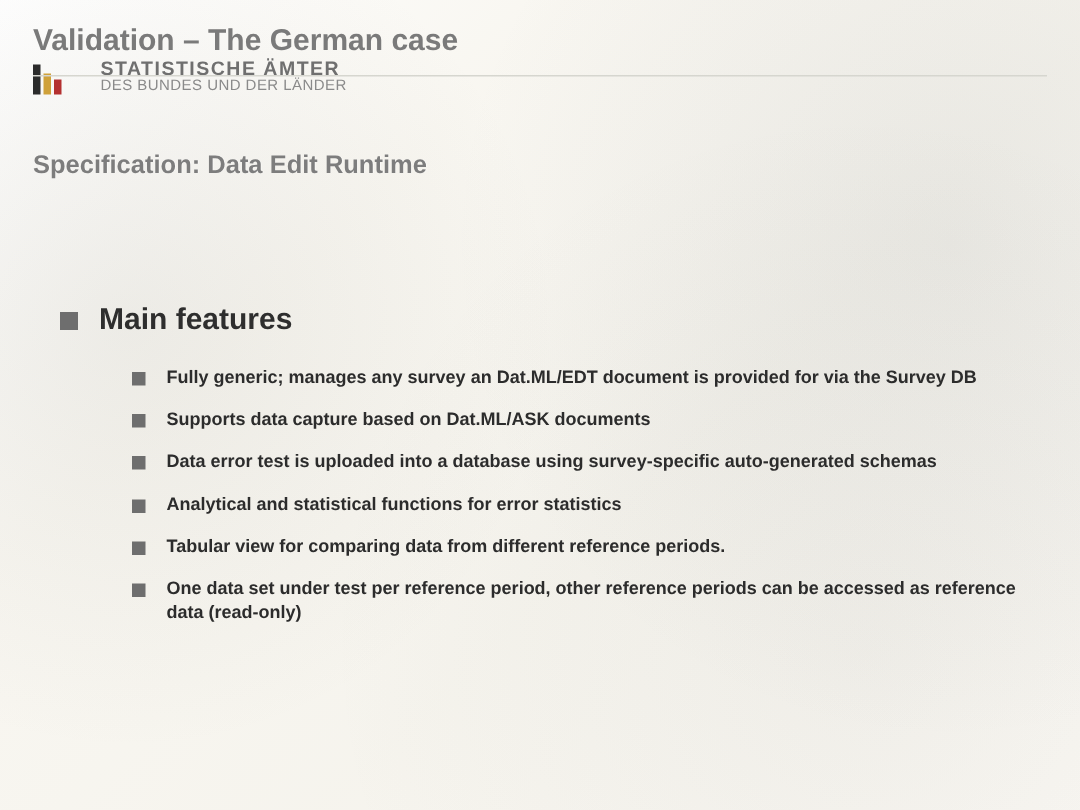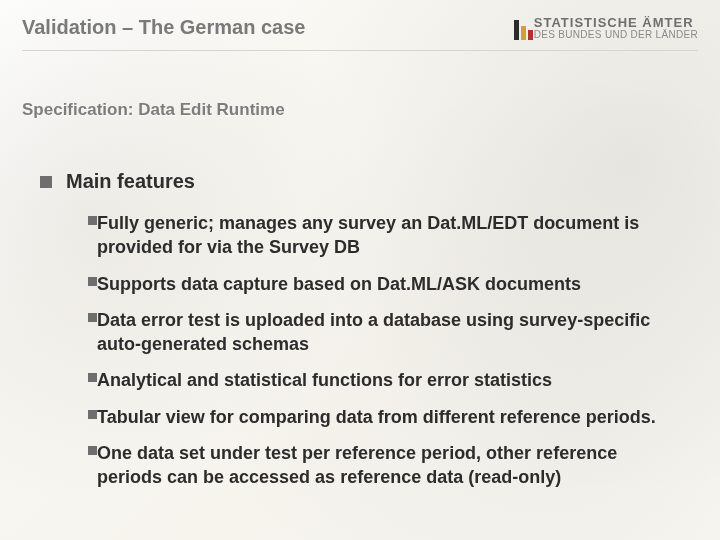--- a/index.html
+++ b/index.html
@@ -24,30 +24,31 @@
       radial-gradient(circle at 88% 30%, rgba(110,115,120,0.10) 0%, rgba(255,255,255,0) 45%),
       radial-gradient(circle at 80% 80%, rgba(100,100,95,0.06) 0%, rgba(255,255,255,0) 50%);
     pointer-events:none;
   }
   .header{
     position:absolute;
     top:16px;left:22px;right:22px;
     display:flex;
     justify-content:space-between;
     align-items:flex-start;
+    flex-direction:column;
   }
   .kicker{
     font-size:20px;
     font-weight:700;
     color:#7a7a7a;
   }
   .logo{
     display:flex;
     align-items:center;
-    gap:1px;
+    gap:26px;
   }
   .logo-bars{
     display:flex;
     align-items:flex-end;
     gap:2px;
     height:24px;
   }
   .logo-bars span{display:block;width:5px}
   .logo-bars .b1{height:20px;background:#2b2b2b}
   .logo-bars .b2{height:14px;background:#cfa13a}
@@ -75,37 +76,39 @@
   }
   .section{
     position:absolute;
     top:170px;left:40px;right:40px;
   }
   .lead{
     display:flex;
     align-items:center;
     gap:14px;
     margin-bottom:18px;
+    margin-top:32px;
   }
   .sq{
     width:12px;height:12px;background:#6e6e6e;flex:0 0 auto;
   }
   .sq-sm{
     width:9px;height:9px;background:#6e6e6e;flex:0 0 auto;margin-top:5px;
   }
   .lead-text{
     font-size:20px;font-weight:700;color:#2e2e2e;
   }
   ul.items{
     list-style:none;margin:0;padding:0 0 0 48px;
   }
   ul.items li{
     display:flex;
+    gap:14px;
     margin-bottom:12px;
-    font-size:18px;
+    font-size:12px;
     font-weight:700;
     color:#2c2c2c;
     line-height:1.35;
   }
   ul.items li .txt{flex:1}
 </style>
 </head>
 <body>
 
 <div class="bgwash"></div>

